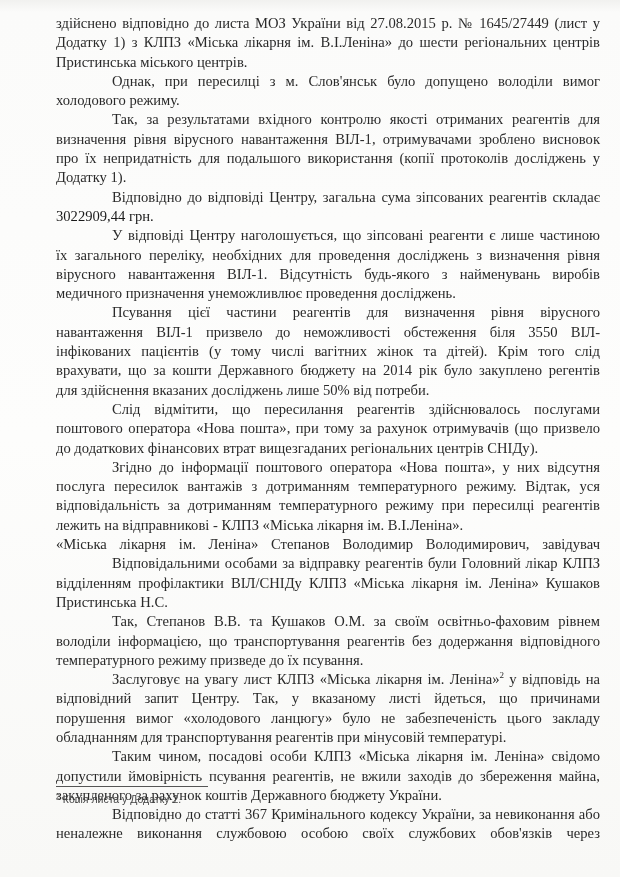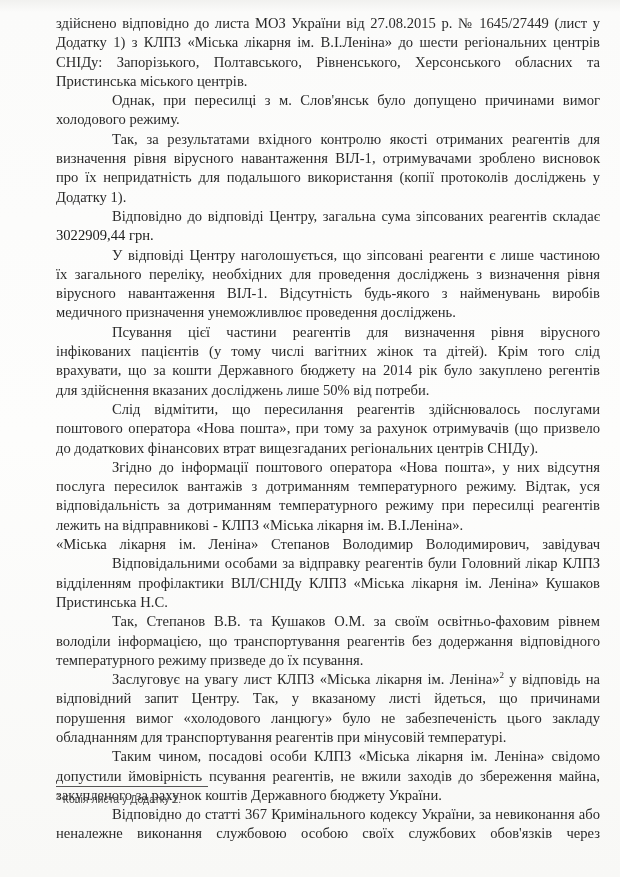--- a/index.html
+++ b/index.html
@@ -36,26 +36,25 @@
 </style>
 </head>
 <body>
 
 <div class="page">
   <div class="body-text">
 
     <p class="para no-indent">
       <span class="line">здійснено відповідно до листа МОЗ України від 27.08.2015 р. № 1645/27449 (лист у</span>
       <span class="line">Додатку 1)  з КЛПЗ «Міська лікарня ім. В.І.Леніна» до шести регіональних центрів</span>
-      <span class="line">СНІДу: Запорізького, Полтавського, Рівненського, Херсонського обласних та</span>
       <span class="line last">Пристинська міського центрів.</span>
     </p>
 
     <p class="para">
-      <span class="line" style="text-indent:56px">Однак, при пересилці з м. Слов'янськ було допущено причинами вимог</span>
+      <span class="line" style="text-indent:56px">Однак, при пересилці з м. Слов'янськ було допущено володіли вимог</span>
       <span class="line last" style="text-indent:0">холодового режиму.</span>
     </p>
 
     <p class="para">
       <span class="line" style="text-indent:56px">Так, за результатами вхідного контролю якості отриманих реагентів для</span>
       <span class="line" style="text-indent:0">визначення рівня вірусного навантаження ВІЛ-1, отримувачами зроблено висновок</span>
       <span class="line" style="text-indent:0">про їх непридатність для подальшого використання (копії протоколів досліджень у</span>
       <span class="line last" style="text-indent:0">Додатку 1).</span>
     </p>
 
@@ -66,20 +65,21 @@
 
     <p class="para">
       <span class="line" style="text-indent:56px">У відповіді Центру  наголошується, що зіпсовані реагенти є  лише частиною</span>
       <span class="line" style="text-indent:0">їх загального переліку, необхідних для проведення досліджень з визначення рівня</span>
       <span class="line" style="text-indent:0">вірусного навантаження ВІЛ-1. Відсутність будь-якого з найменувань виробів</span>
       <span class="line last" style="text-indent:0">медичного призначення унеможливлює проведення досліджень.</span>
     </p>
 
     <p class="para">
       <span class="line" style="text-indent:56px">Псування цієї частини реагентів для визначення рівня вірусного</span>
+      <span class="line" style="text-indent:0"><span>навантаження ВІЛ-1 призвело до неможливості обстеження біля </span><b>3550</b><span> ВІЛ-</span></span>
       <span class="line" style="text-indent:0">інфікованих пацієнтів (у тому числі вагітних жінок та дітей). Крім того слід</span>
       <span class="line" style="text-indent:0">врахувати, що за кошти Державного бюджету на 2014 рік було закуплено регентів</span>
       <span class="line last" style="text-indent:0">для здійснення вказаних досліджень лише 50% від потреби.</span>
     </p>
 
     <p class="para">
       <span class="line" style="text-indent:56px">Слід відмітити, що пересилання реагентів здійснювалось послугами</span>
       <span class="line" style="text-indent:0">поштового оператора «Нова пошта», при тому за рахунок отримувачів (що призвело</span>
       <span class="line last" style="text-indent:0">до додаткових фінансових втрат вищезгаданих регіональних центрів СНІДу).</span>
     </p>

